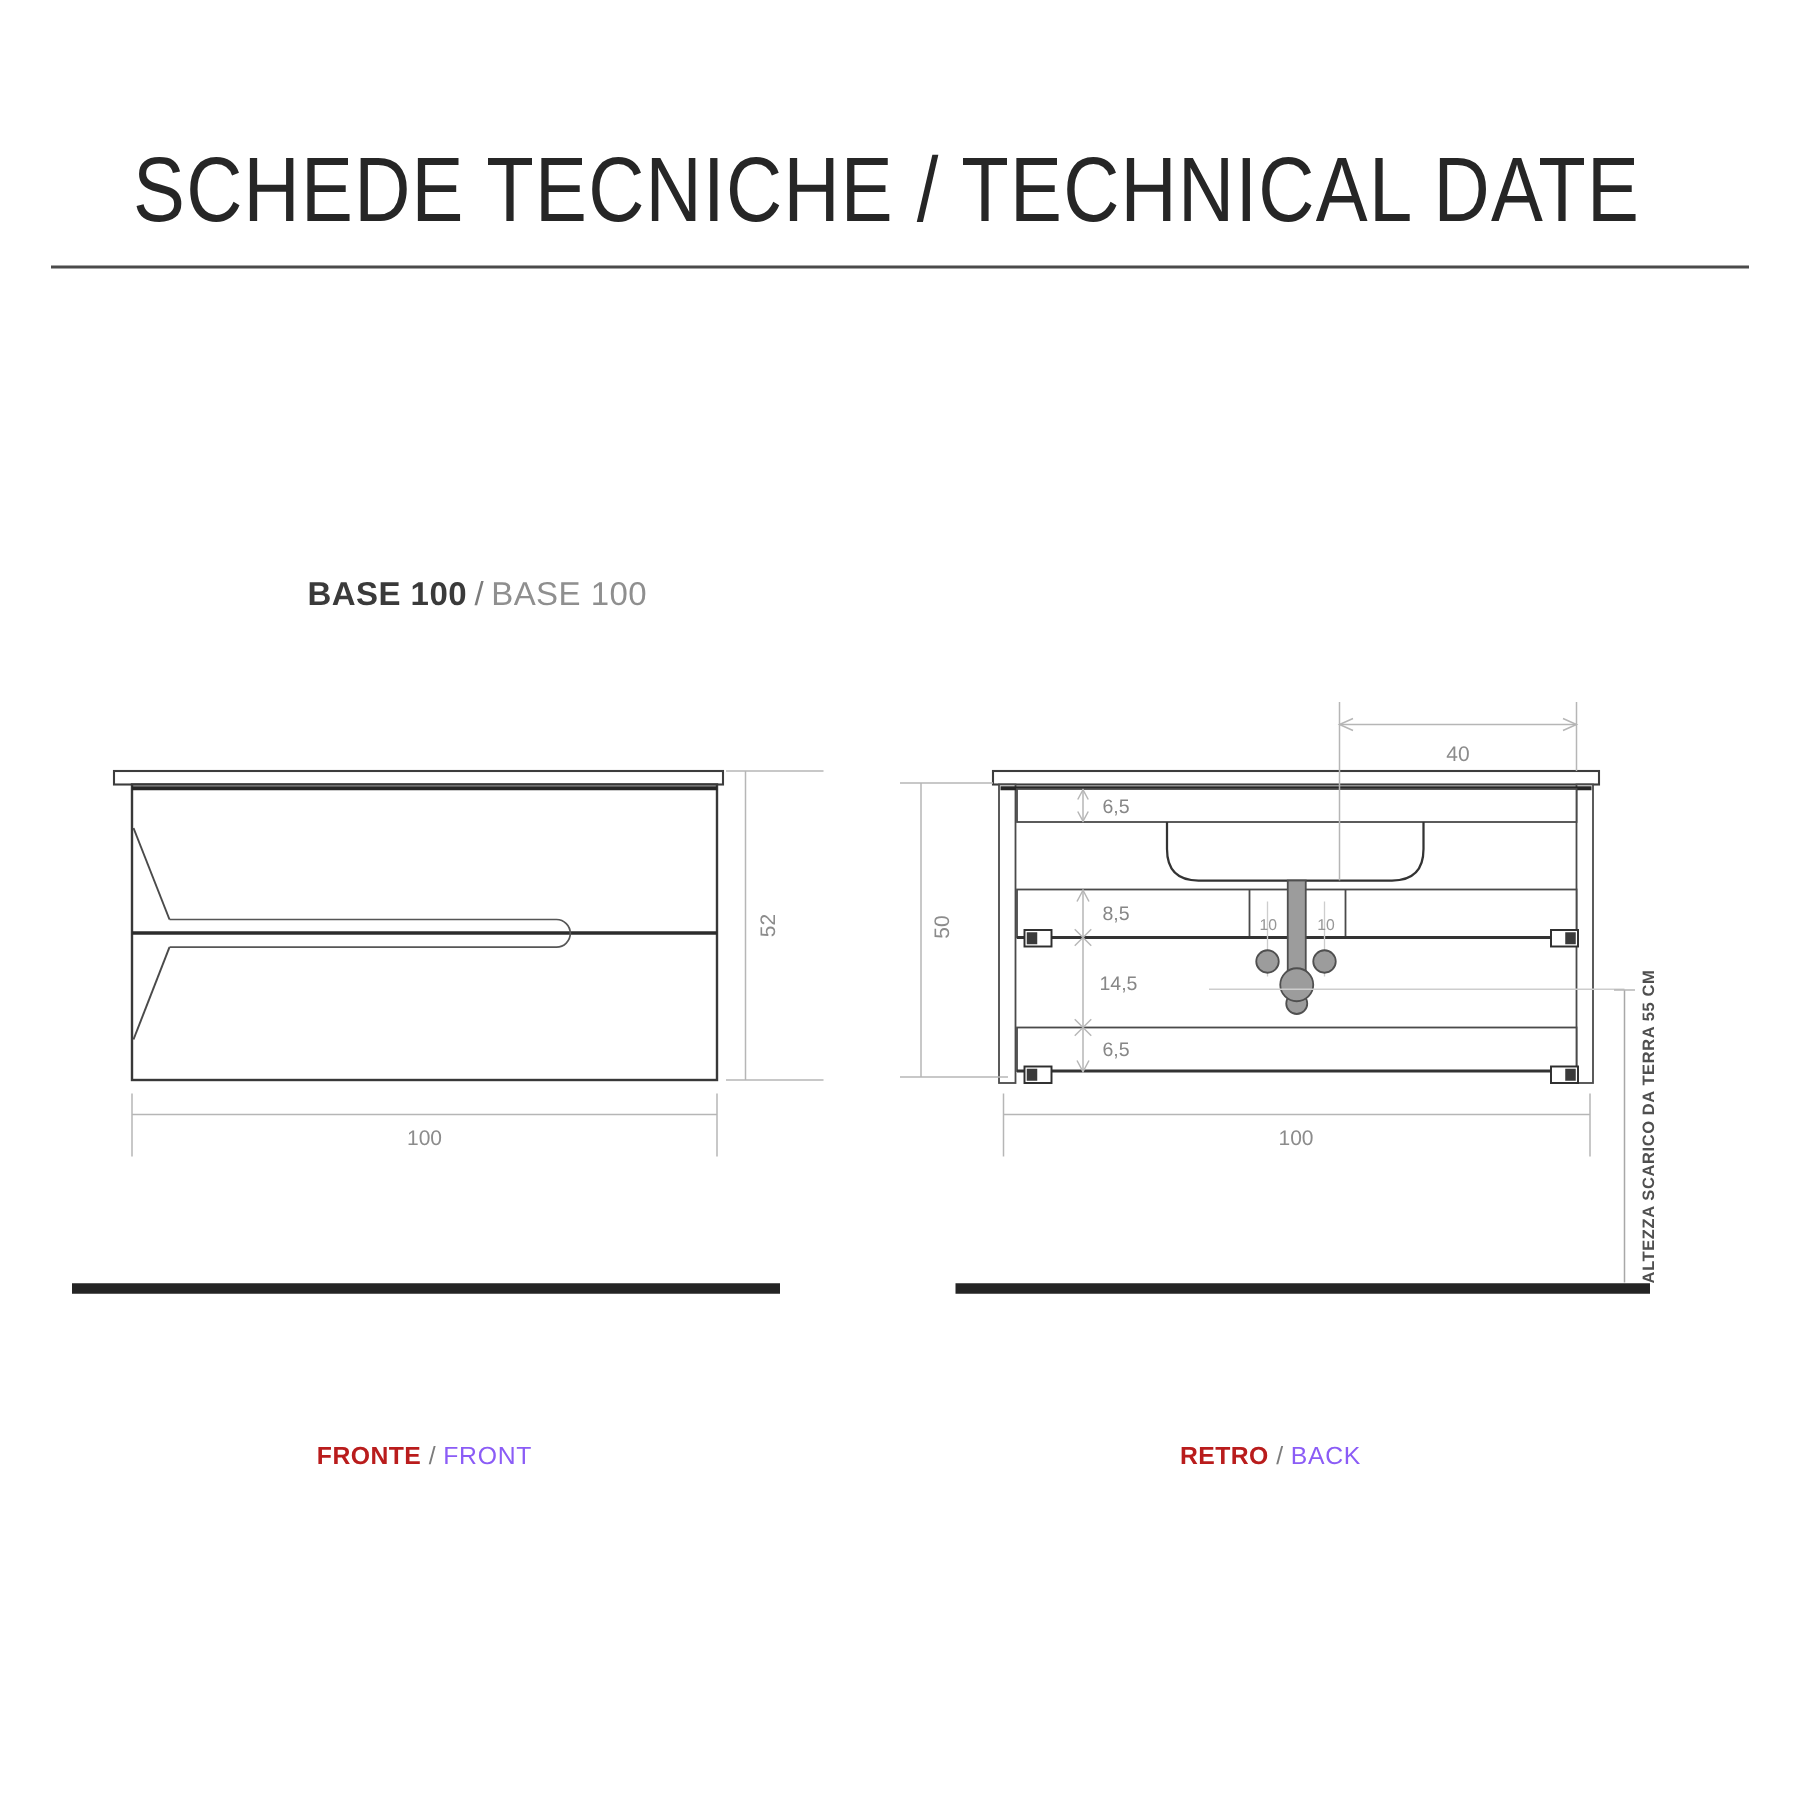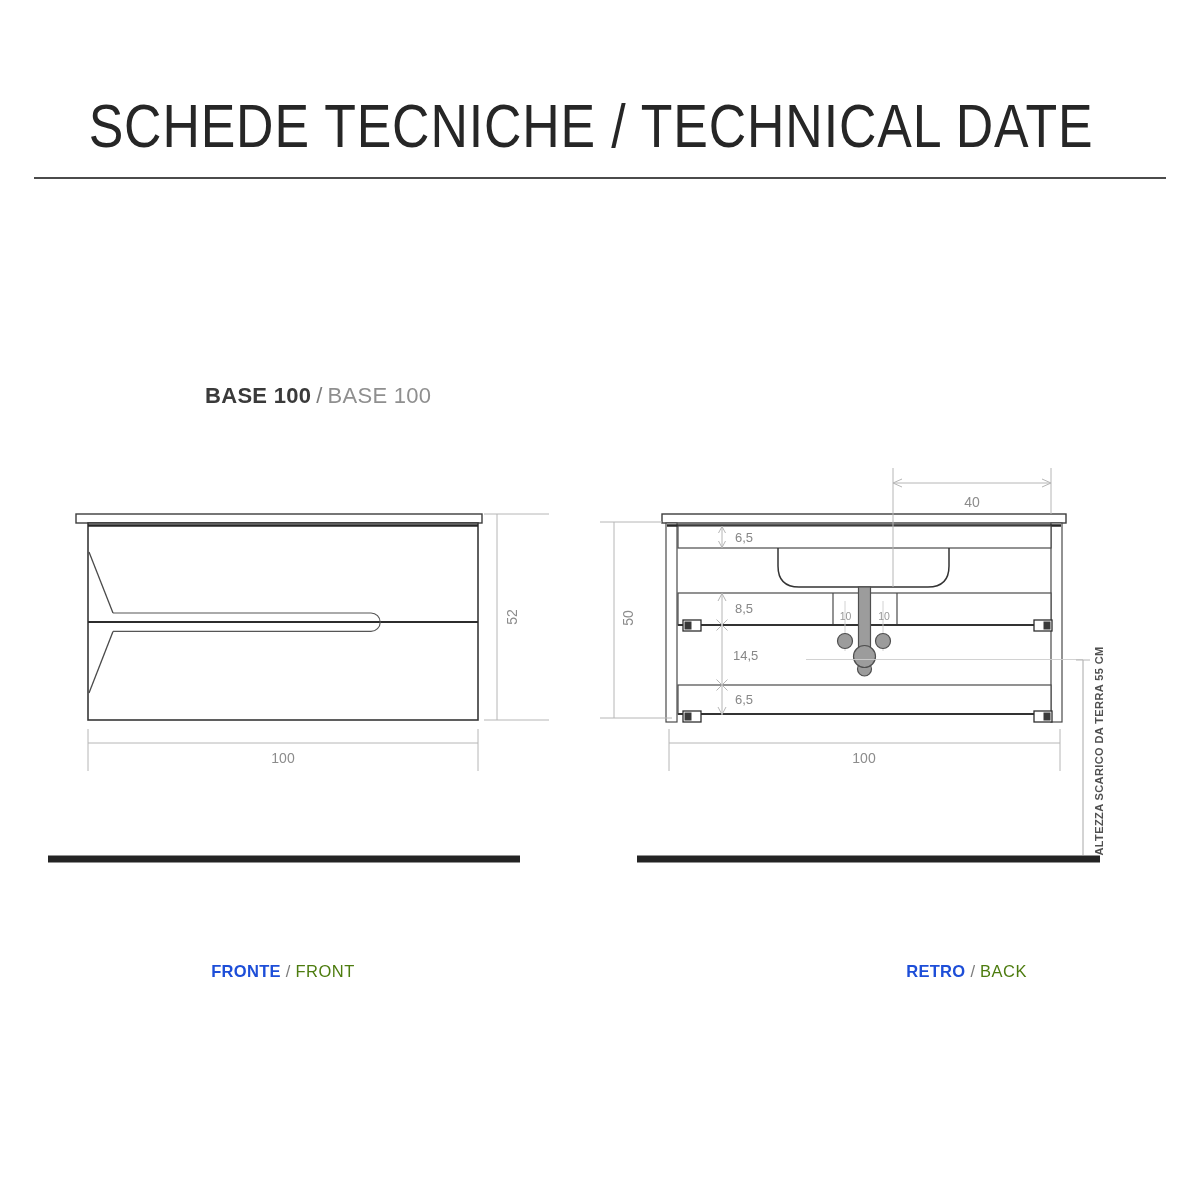--- a/index.html
+++ b/index.html
@@ -15,25 +15,25 @@
     transform:scaleX(0.85); transform-origin:center;
   }
   .title-rule { position:absolute; top:177px; left:34px; width:1132px; height:2px; background:#4b4b4b; }
 
   .product-label { position:absolute; top:383px; left:205px; font-size:22px; white-space:nowrap; }
   .product-label .bold { font-weight:bold; color:#3a3a3a; letter-spacing:0.3px; }
   .product-label .sep  { color:#7c7c7c; margin:0 5px; }
   .product-label .light{ color:#8f8f8f; letter-spacing:0.3px; }
 
   .view-label { position:absolute; top:962px; width:400px; text-align:center; font-size:16.5px; white-space:nowrap; }
-  .view-label .bold { font-weight:bold; color:#1d4ed8; letter-spacing:0.3px; }
+  .view-label .bold { font-weight:bold; color:#b91c1c; letter-spacing:0.3px; }
   .view-label .sep  { color:#7c7c7c; margin:0 5px; }
-  .view-label .light{ color:#4d7c0f; letter-spacing:0.5px; }
+  .view-label .light{ color:#8b5cf6; letter-spacing:0.5px; }
   .vl-front { left:83px; }
-  .vl-back  { left:627px;text-align:right; }
+  .vl-back  { left:647px; }
 
   svg.drawing { position:absolute; left:0; top:0; width:1200px; height:1200px; }
 
   .s-main   { stroke:#3d3d3d; stroke-width:1.4; fill:none; }
   .s-body   { stroke:#383838; stroke-width:1.6; fill:#ffffff; }
   .s-thick  { stroke:#262626; stroke-width:2.6; fill:none; }
   .s-heavy  { stroke:#333333; stroke-width:2;   fill:none; }
   .s-med    { stroke:#4a4a4a; stroke-width:1.2; fill:#ffffff; }
   .s-groove { stroke:#565656; stroke-width:1.15; fill:none; }
   .s-dim    { stroke:#b6b6b6; stroke-width:1; fill:none; }

